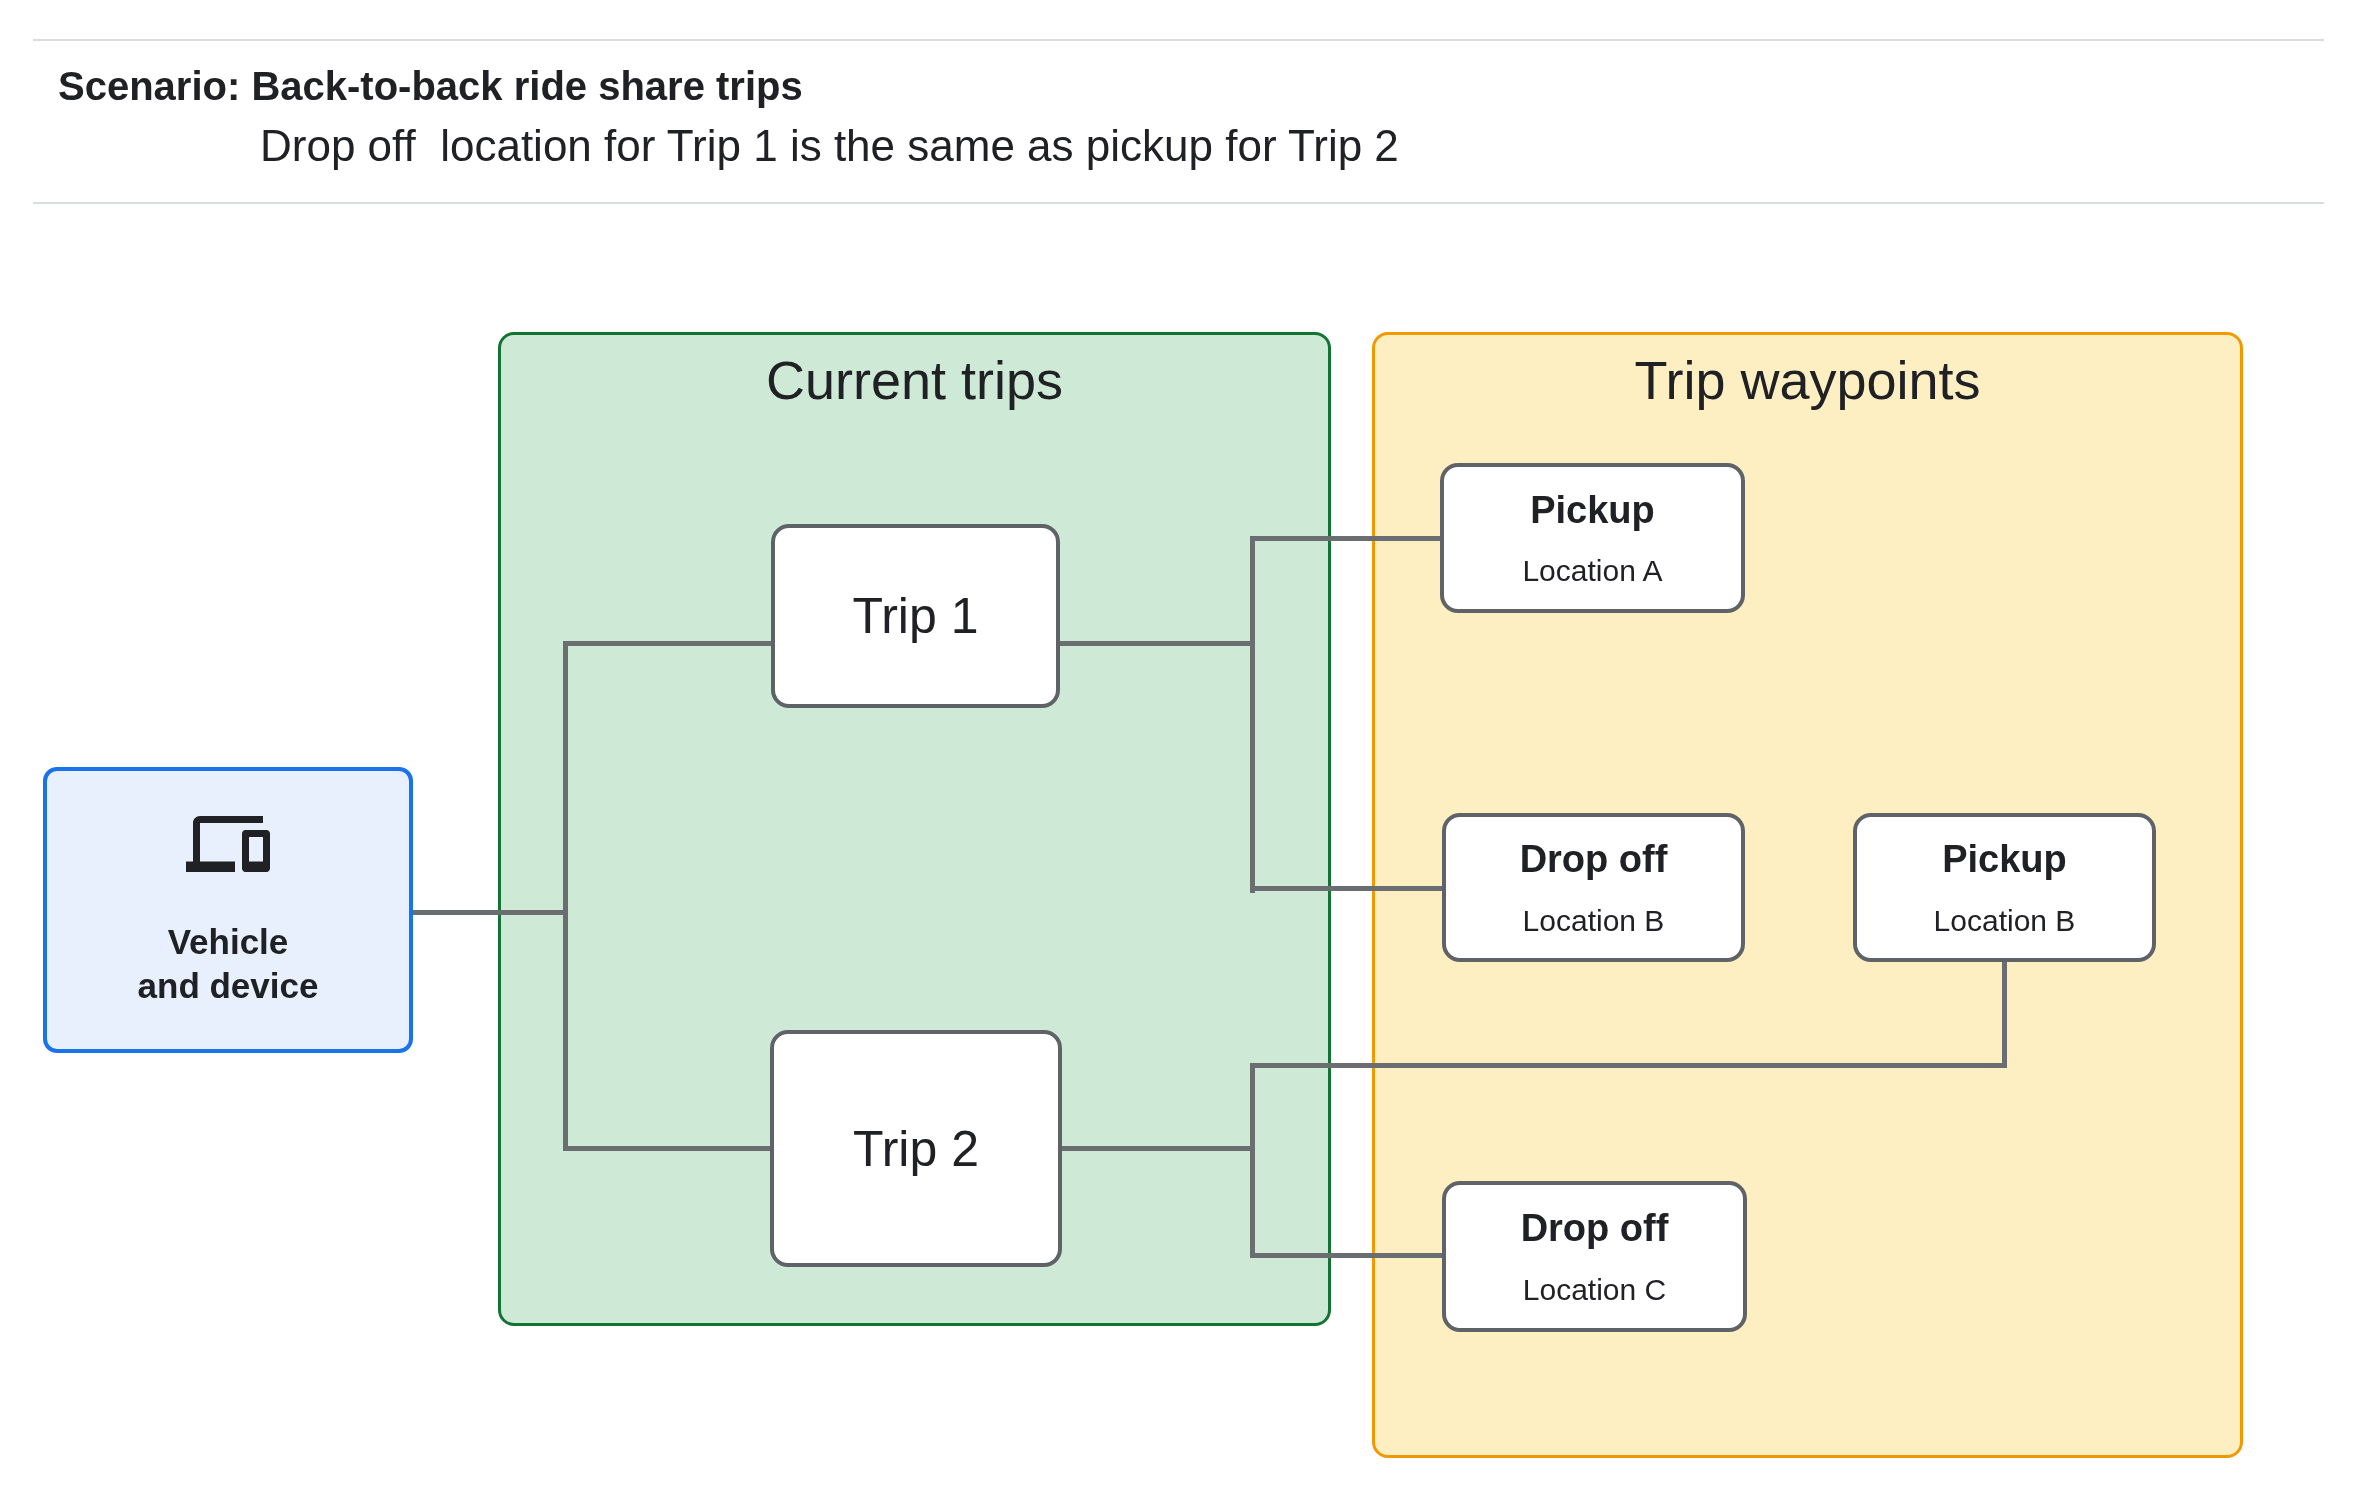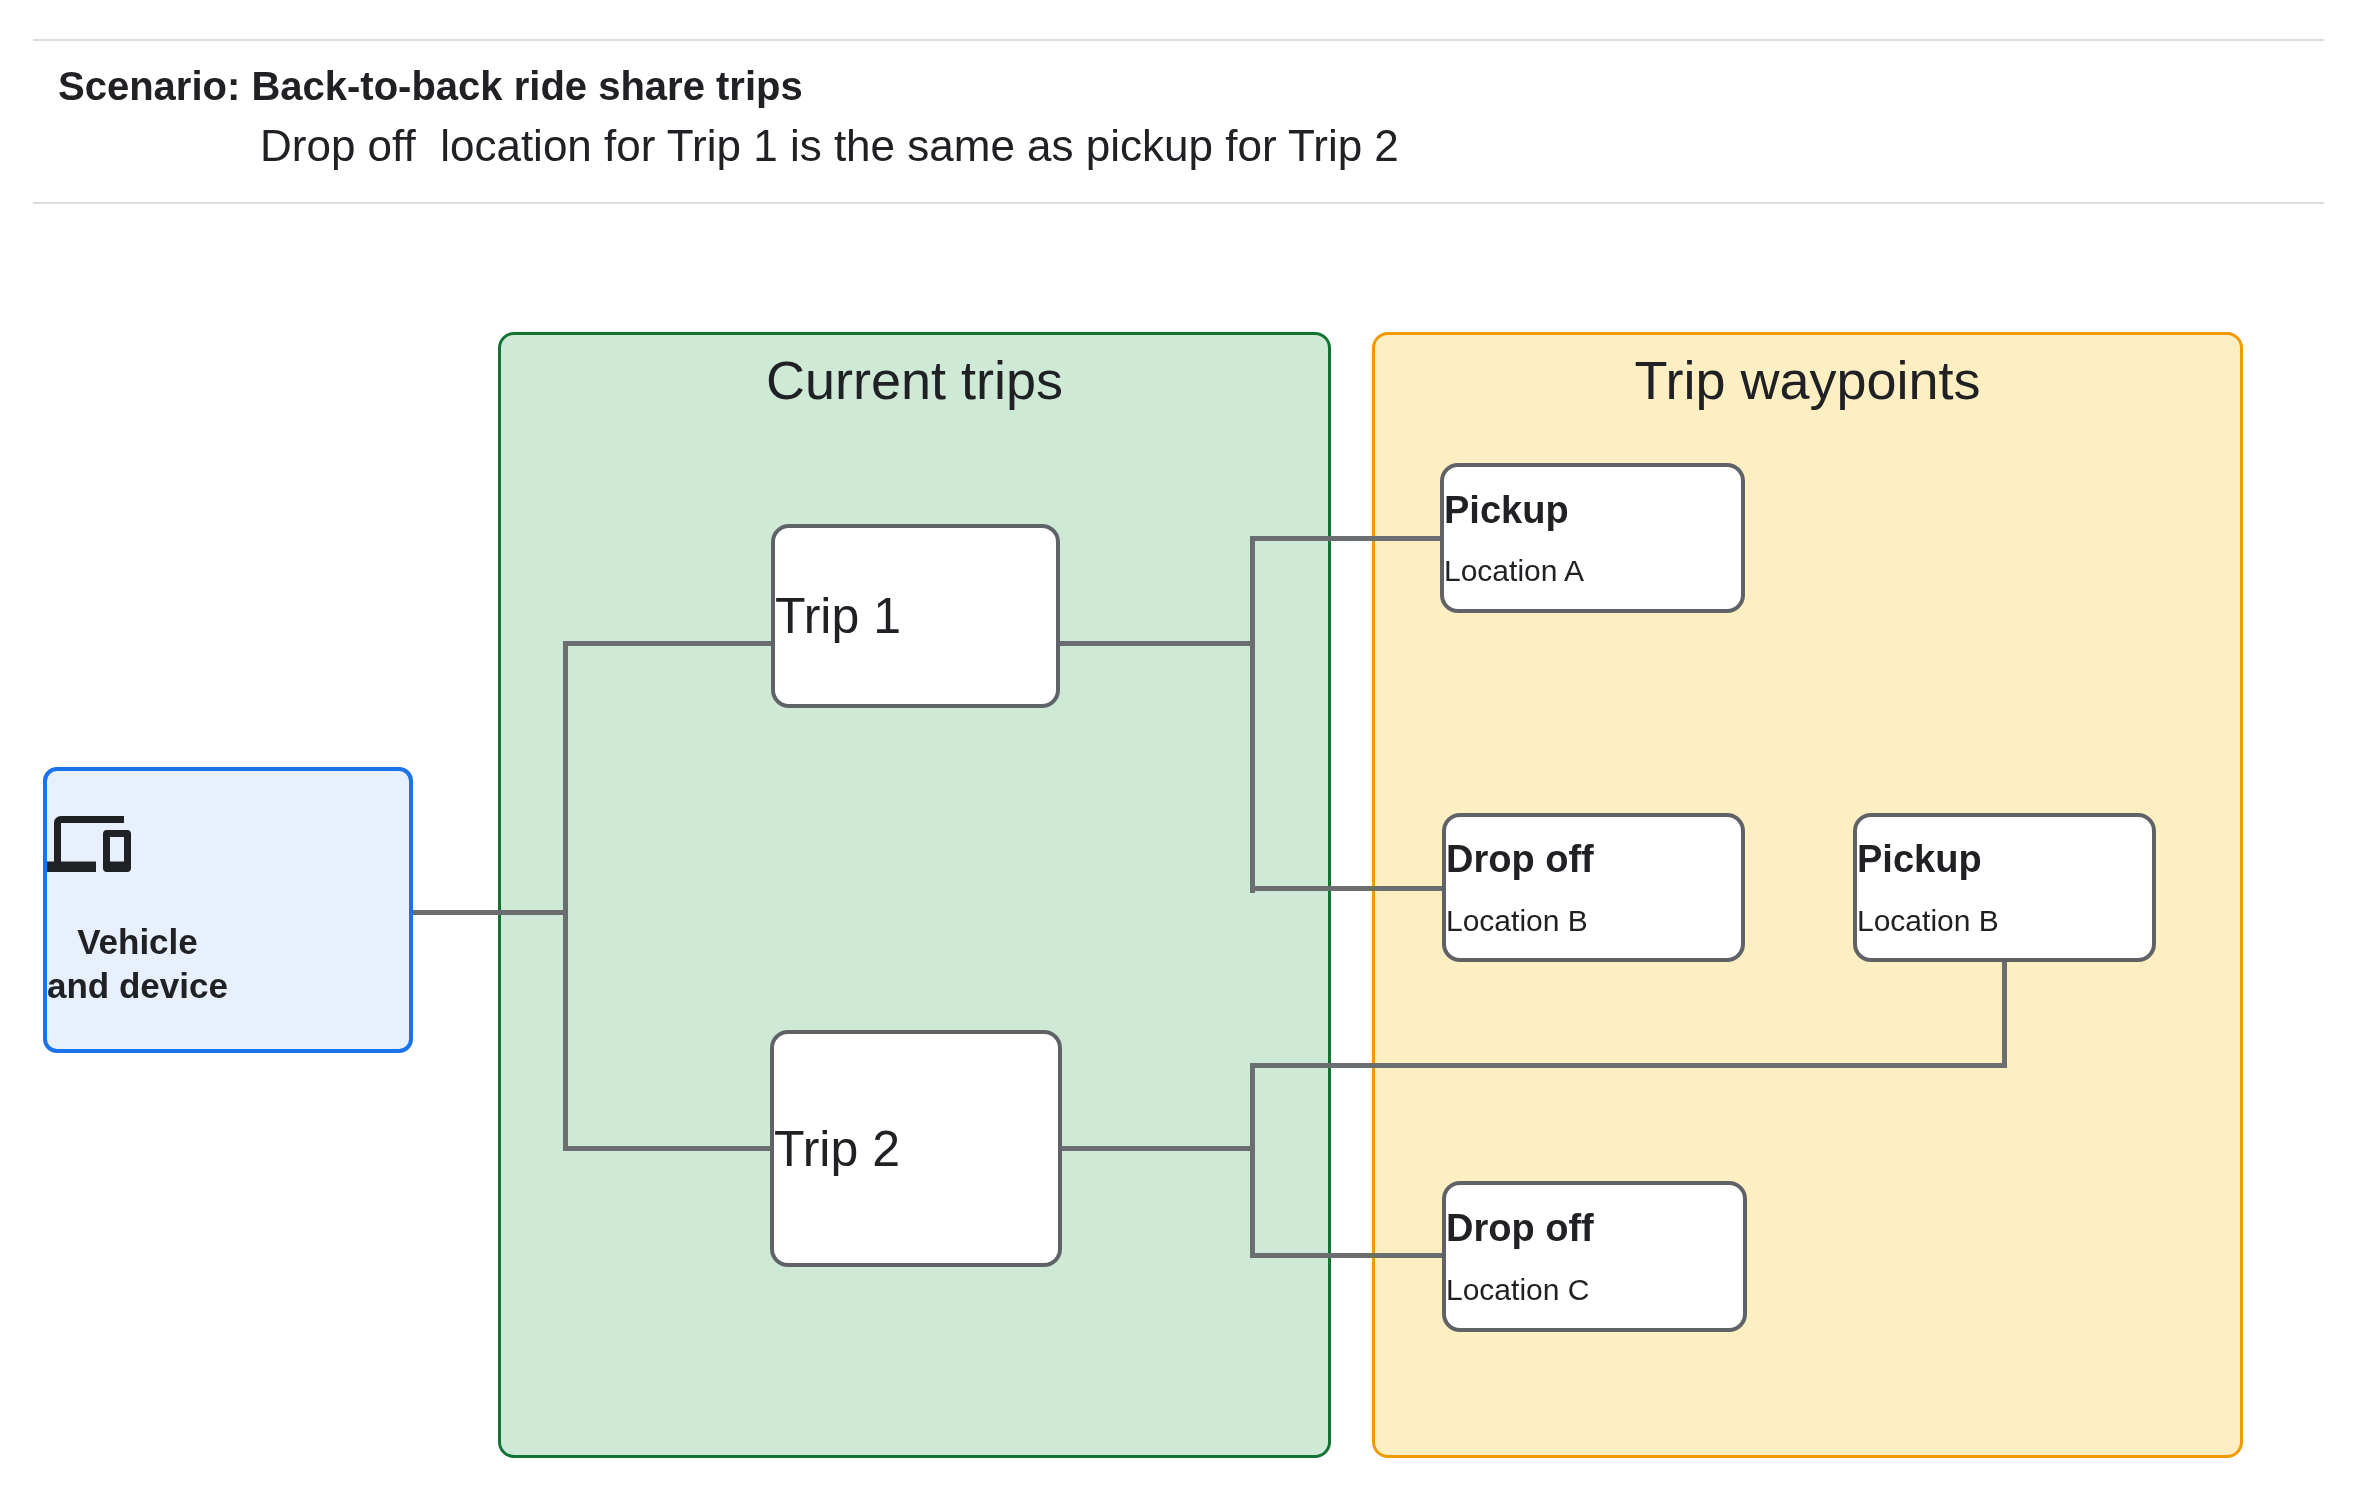--- a/index.html
+++ b/index.html
@@ -15,31 +15,31 @@
   .canvas{position:relative;width:2357px;height:1497px;background:#ffffff;overflow:hidden;}
 
   .hairline{position:absolute;left:33px;width:2291px;height:2px;background:var(--divider);}
   .hairline.h1{top:39px;}
   .hairline.h2{top:202px;}
 
   .page-title{position:absolute;left:58px;top:64px;font-size:40px;font-weight:700;letter-spacing:0;}
   .page-subtitle{position:absolute;left:260px;top:121px;font-size:44px;font-weight:400;white-space:pre;}
 
   .group{position:absolute;border-radius:16px;}
-  .group.trips{left:498px;top:332px;width:833px;height:1126px;
+  .group.trips{left:498px;top:332px;width:833px;height:994px;
     background:var(--green-fill);border:3px solid var(--green-border);padding-left:48px;}
   .group.waypoints{left:1372px;top:332px;width:871px;height:1126px;
     background:var(--yellow-fill);border:3px solid var(--yellow-border);}
   .group-title{position:absolute;top:14px;left:0;right:0;text-align:center;
     font-size:54px;font-weight:400;color:var(--text);}
 
   .line{position:absolute;background:var(--connector);}
 
   .node{position:absolute;background:var(--node-fill);border:4px solid var(--node-border);
-    border-radius:18px;display:flex;flex-direction:column;align-items:flex-start;justify-content:center;}
+    border-radius:18px;display:flex;flex-direction:column;align-items:center;justify-content:center;}
   .node .node-title{font-size:38px;font-weight:700;line-height:1.3;}
   .node .node-sub{font-size:30px;font-weight:400;line-height:1.3;margin-top:16px;}
   .trip-node .trip-label{font-size:50px;font-weight:500;}
 
   .node.trip1{left:771px;top:524px;width:289px;height:184px;}
   .node.trip2{left:770px;top:1030px;width:292px;height:237px;}
   .node.pickup-a{left:1440px;top:463px;width:305px;height:150px;}
   .node.dropoff-b{left:1442px;top:813px;width:303px;height:149px;}
   .node.pickup-b{left:1853px;top:813px;width:303px;height:149px;}
   .node.dropoff-c{left:1442px;top:1181px;width:305px;height:151px;}

